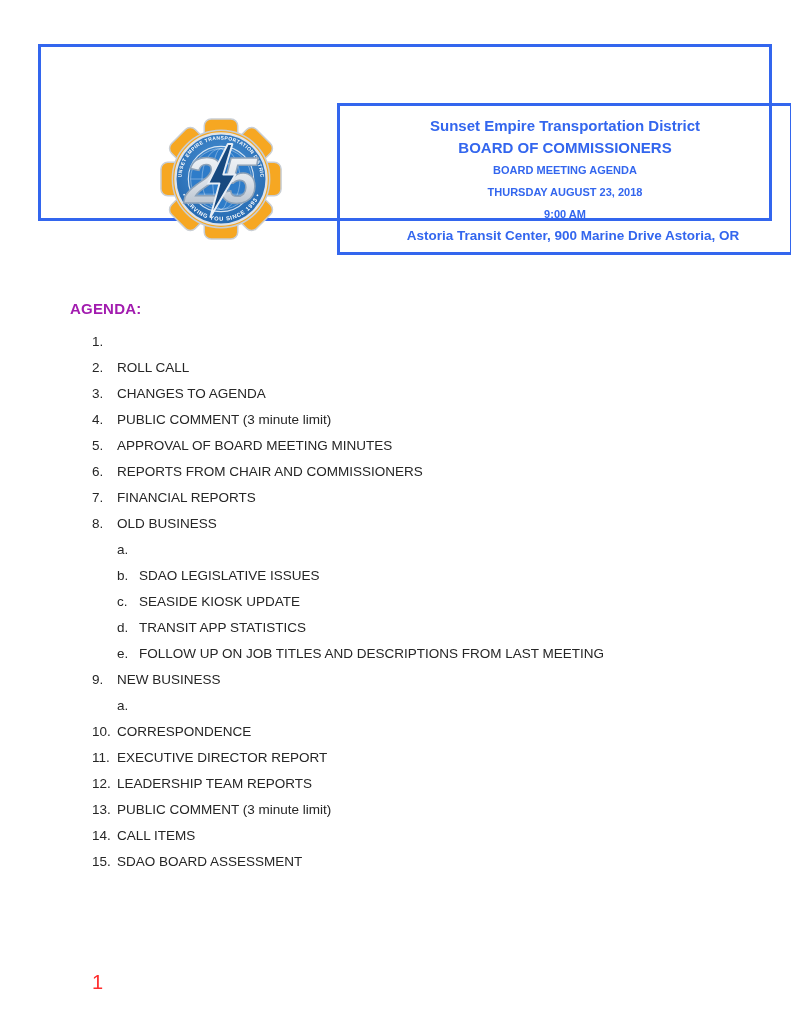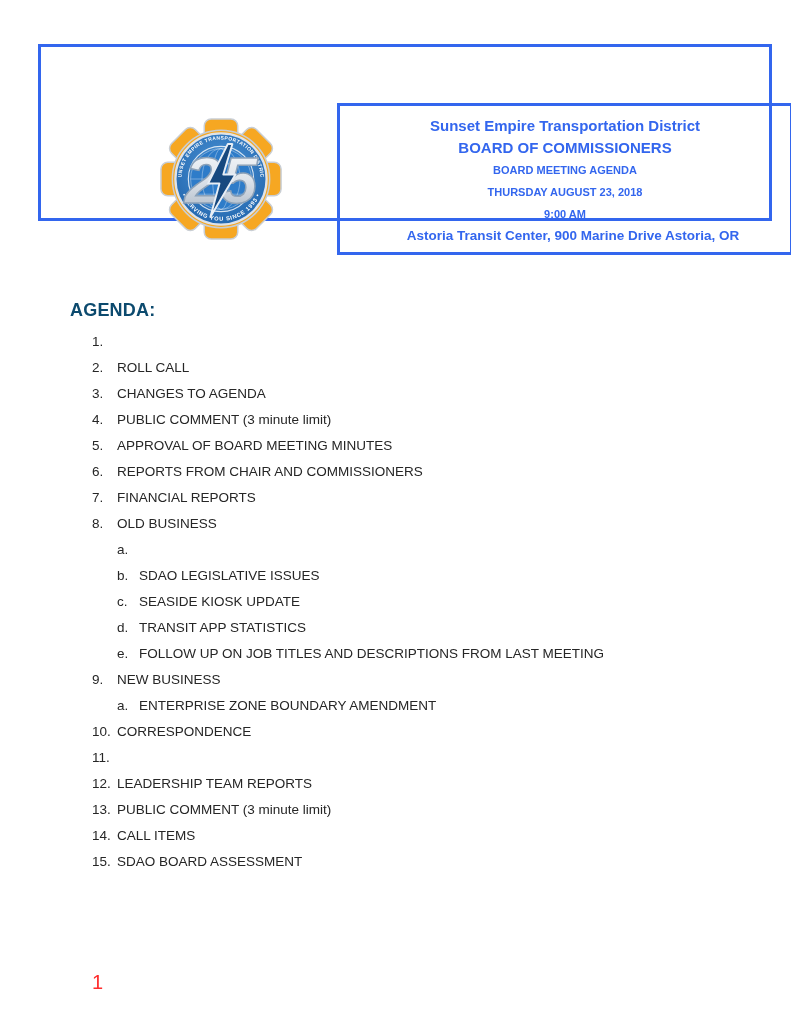--- a/index.html
+++ b/index.html
@@ -39,21 +39,21 @@
     font-weight:bold;
     padding-top:9px;
   }
   .h-line{line-height:22px;white-space:nowrap;}
   .h-lg{font-size:15px;}
   .h-md{font-size:13.5px;margin-left:16px;}
   .h-sm{font-size:11px;}
   
   .agenda-heading{
     position:absolute;left:70px;top:300px;
-    font-size:18px;font-weight:bold;color:#0c4a6e;
+    font-size:15px;font-weight:bold;color:#a21caf;
     letter-spacing:.2px;
   }
   .agenda-list{
     position:absolute;left:0;top:329px;width:100%;
   }
   .row{
     display:flex;
     height:26px;line-height:26px;
     padding-left:92px;
     font-size:13.5px;
@@ -185,28 +185,28 @@
       <div class="row sub">
         <span class="num">e.</span>
         <span class="lbl">FOLLOW UP ON JOB TITLES AND DESCRIPTIONS FROM LAST MEETING</span>
       </div>
       <div class="row">
         <span class="num">9.</span>
         <span class="lbl">NEW BUSINESS</span>
       </div>
       <div class="row sub">
         <span class="num">a.</span>
-        <span class="lbl">ENTERPRISE ZONE BOUNDARY AMENDMENT</span>
       </div>
       <div class="row">
         <span class="num">10.</span>
         <span class="lbl">CORRESPONDENCE</span>
       </div>
       <div class="row">
         <span class="num">11.</span>
+        <span class="lbl">EXECUTIVE DIRECTOR REPORT</span>
       </div>
       <div class="row">
         <span class="num">12.</span>
         <span class="lbl">LEADERSHIP TEAM REPORTS</span>
       </div>
       <div class="row">
         <span class="num">13.</span>
         <span class="lbl">PUBLIC COMMENT (3 minute limit)</span>
       </div>
       <div class="row">

